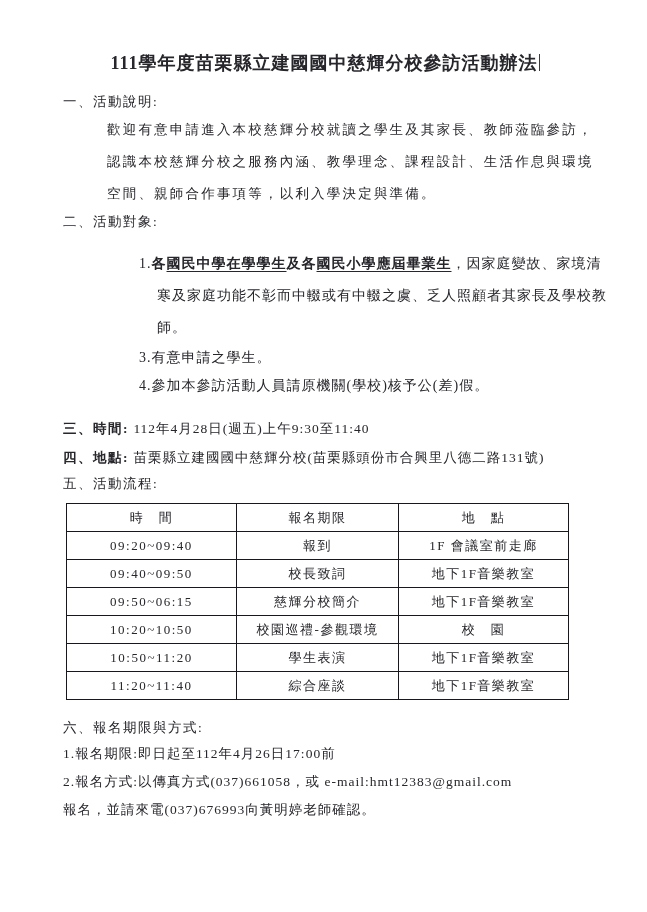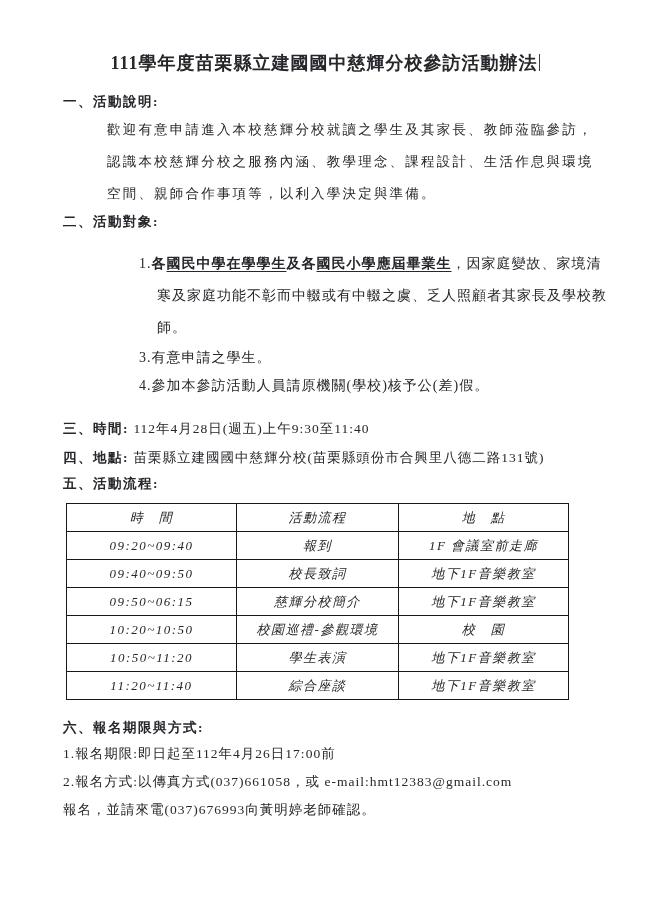--- a/index.html
+++ b/index.html
@@ -28,21 +28,21 @@
   }
   .cursor{
     display:inline-block;
     width:1px;height:17px;
     background:#3a3a3f;
     vertical-align:-2px;
     margin-left:1px;
   }
   .hding{
     font-size:13.5px;
-    font-weight:bold;
+    font-weight:normal;
     letter-spacing:1.5px;
     line-height:24px;
     margin:0;
   }
   .para{
     padding-left:44px;
     font-size:13.5px;
     letter-spacing:2.2px;
     margin:0;
   }
@@ -70,21 +70,20 @@
   table.schedule th,table.schedule td{
     border:1.5px solid #18181c;
     height:27px;
     text-align:center;
     vertical-align:middle;
     font-size:13px;
     letter-spacing:1.5px;
     font-weight:normal;
     padding:0;
     white-space:nowrap;
-    font-style:italic;
   }
   .col-time{width:170px;}
   .col-act{width:162px;}
   .col-loc{width:170px;}
   .sec6{margin-top:16px;}
   .sec6 .ln{
     font-size:13.5px;
     line-height:28px;height:28px;
     letter-spacing:1px;
     white-space:nowrap;
@@ -127,21 +126,21 @@
 
   <table class="schedule">
     <colgroup>
         <col class="col-time">
         <col class="col-act">
         <col class="col-loc">
       </colgroup>
     <tbody>
         <tr>
       <th>時　間</th>
-      <th>活動流程</th>
+      <th>報名期限</th>
       <th>地　點</th>
     </tr>
     <tr>
       <td>09:20~09:40</td>
       <td>報到</td>
       <td>1F 會議室前走廊</td>
     </tr>
     <tr>
       <td>09:40~09:50</td>
       <td>校長致詞</td>

